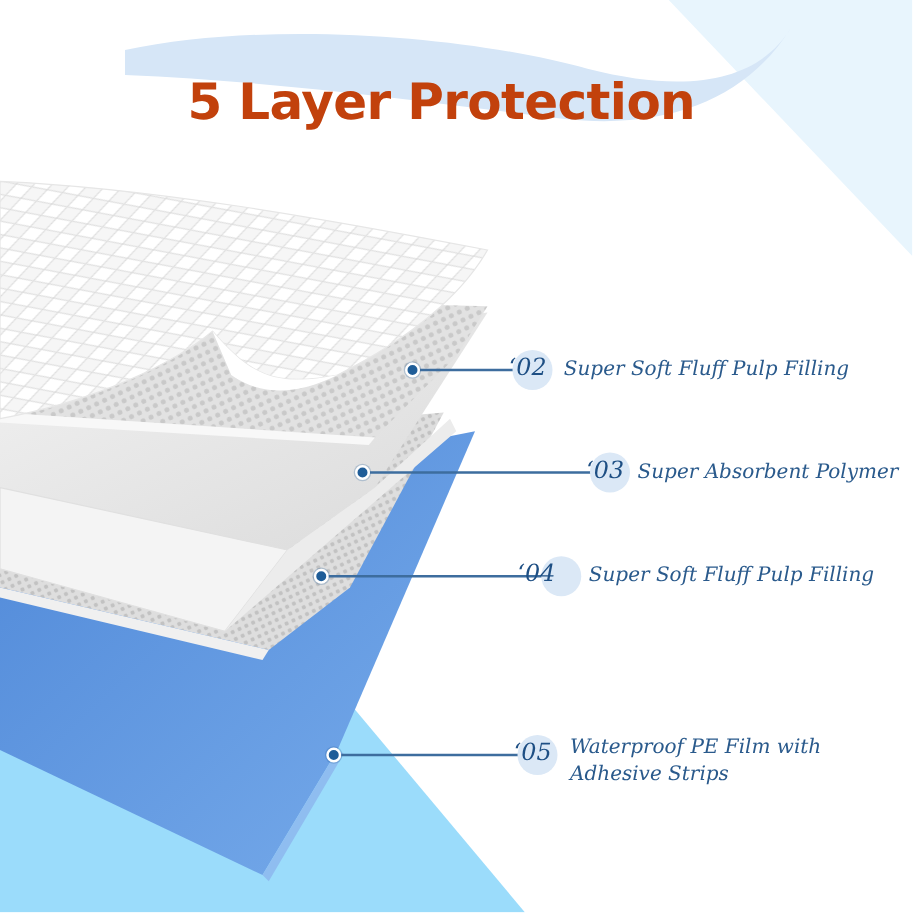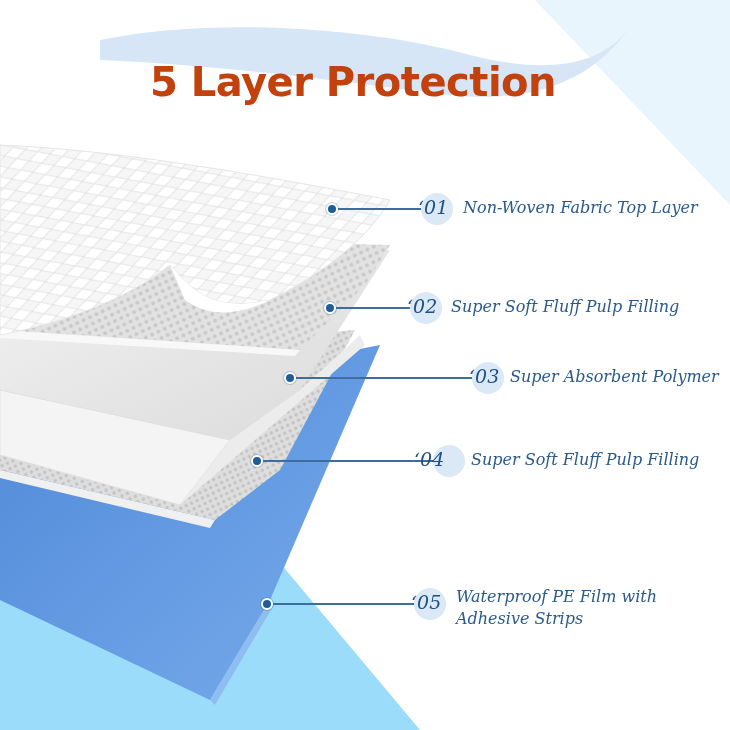--- a/index.html
+++ b/index.html
@@ -77,29 +77,22 @@
 
     <polygon points="0,235 390,245 365,285 300,350 0,330" fill="url(#mesh)"></polygon>
     <polygon points="0,330 300,350 295,356 0,338" fill="#f8f8f8"></polygon>
 
     <path d="M0 145 C 120 150, 260 175, 390 200 C 370 235, 330 270, 270 300 C 220 310, 200 300, 170 265 C 140 290, 80 320, 0 335 Z" fill="url(#quilt)" stroke="#e6e6e6"></path>
     <path d="M170 265 C 200 300, 220 310, 270 300 C 240 315, 210 318, 185 300 Z" fill="#ffffff"></path>
   </svg>
 
   <h1 class="title">5 Layer Protection</h1>
 
-  <div class="callout" style="left:0;top:193px;width:730px;">
-    <span class="dot" style="left:326px;"></span>
-    <span class="line" style="left:338px;width:88px;"></span>
-    <span class="badge" style="left:421px;"></span>
-    <span class="num" style="left:418px;">‘01</span>
-    <span class="label" style="left:463px;">Non-Woven Fabric Top Layer</span>
-  </div>
 
-  <div class="callout" style="left:0;top:280px;width:730px;margin-top:12px;">
+  <div class="callout" style="left:0;top:280px;width:730px;">
     <span class="dot" style="left:324px;"></span>
     <span class="line" style="left:336px;width:78px;"></span>
     <span class="badge" style="left:410px;"></span>
     <span class="num" style="left:407px;">‘02</span>
     <span class="label" style="left:451px;">Super Soft Fluff Pulp Filling</span>
   </div>
 
   <div class="callout" style="left:0;top:362px;width:730px;padding-left:36px;">
     <span class="dot" style="left:284px;"></span>
     <span class="line" style="left:296px;width:178px;"></span>

